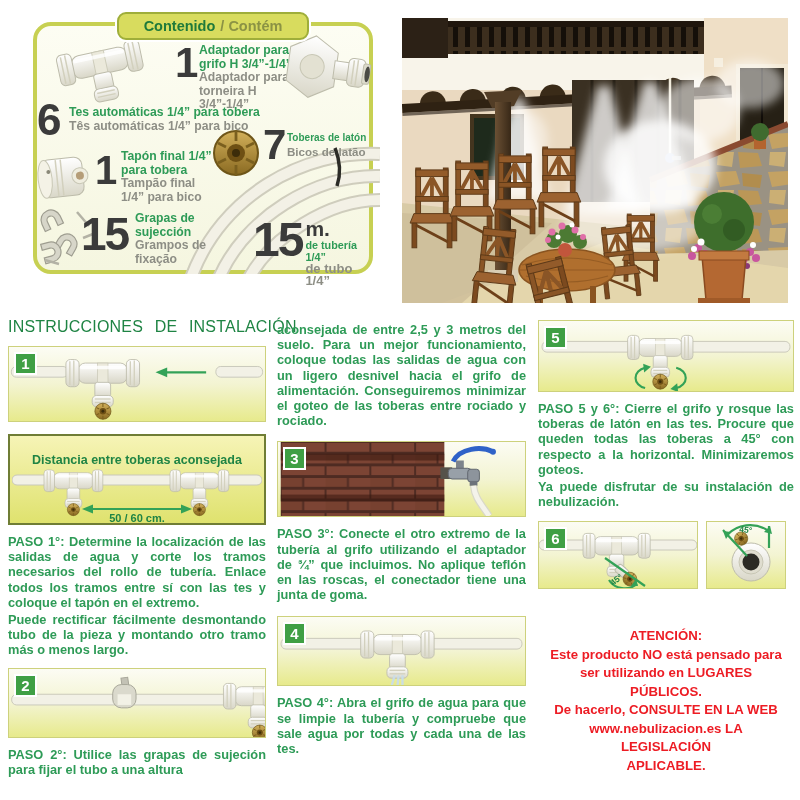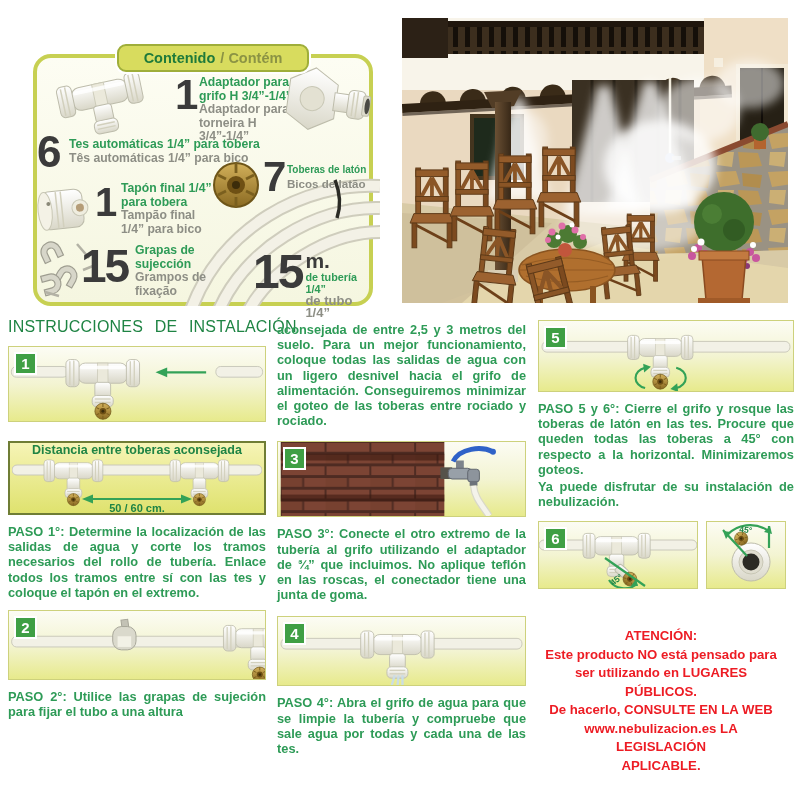--- a/index.html
+++ b/index.html
@@ -1,21 +1,21 @@
 <!DOCTYPE html>
 <html><head>
 <meta charset="utf-8">
 <style>
   * { margin:0; padding:0; box-sizing:border-box; }
   html,body { background:#ffffff; }
   .page { position:relative; width:800px; height:800px; background:#ffffff;
           font-family:"Liberation Sans", sans-serif; overflow:hidden; }
 
   
-  .contenido-box { position:absolute; left:33px; top:54px; width:340px; height:252px;
+  .contenido-box { position:absolute; left:33px; top:22px; width:340px; height:252px;
     border:4px solid #c7d052; border-radius:18px;
     background:linear-gradient(180deg,#fdfdf3,#f5f6e0); }
   .pill { position:absolute; left:80px; top:-14px; width:192px; height:28px;
     background:#d8dc5e; border:2px solid #9fae3a; border-radius:9px;
     box-shadow:0 0 0 2px #ffffff; display:flex; align-items:center; justify-content:center;
     font-size:14.5px; font-weight:bold; z-index:4; }
   .pill-es { color:#1f7a3a; }
   .pill-pt { color:#8b9344; margin-left:5px; }
   .c-abs { position:absolute; z-index:2; }
   .qty { font-weight:bold; color:#3b3b3b; line-height:0.82; letter-spacing:-2px; }
@@ -34,25 +34,25 @@
   #col2 { left:277px; top:318px; width:249px; }
   #col3 { left:538px; top:318px; width:256px; }
   .body { color:#2e9b57; font-weight:bold; font-size:12.8px; line-height:15.2px;
     text-align:justify; margin-top:9px; }
   .tight { margin-top:2px; }
   .step-img { position:relative; border:1px solid #cdd17c;
     background:linear-gradient(180deg,#fcfcf4 0%,#f3f4d2 50%,#e7ea8c 100%); overflow:hidden; }
   .badge { position:absolute; left:5px; top:5px; width:23px; height:23px; background:#3f9f44;
     border:2px solid #ffffff; color:#ffffff; font-weight:bold; font-size:15px;
     display:flex; align-items:center; justify-content:center; z-index:3; }
-  .dist-box { position:relative; margin-top:19px; border:2px solid #6f7d35;
-    background:linear-gradient(180deg,#f6f4b6,#dfe26e); padding:0 2px 0; }
+  .dist-box { position:relative; margin-top:12px; border:2px solid #6f7d35;
+    background:linear-gradient(180deg,#f6f4b6,#dfe26e); padding:17px 2px 0; }
   .dist-title { text-align:center; color:#1f8444; font-weight:bold; font-size:12.5px; }
   .step-row { display:flex; gap:8px; margin-top:12px; }
-  .atencion { margin-top:38px; width:246px; text-align:center;
+  .atencion { margin-top:38px; margin-left:5px; width:246px; text-align:center;
     color:#ed1c24; font-weight:bold; font-size:13.2px; line-height:18.5px; }
   svg { display:block; }
   .tube { fill:#f2f1e6; stroke:#c9c8ba; stroke-width:1; }
   .grn { stroke:#33a257; fill:none; stroke-width:2.2; }
   .grnf { fill:#33a257; }
   .svgtxt { fill:#1f8444; font-weight:bold; font-family:"Liberation Sans",sans-serif; }
 </style>
 </head>
 <body>
 
@@ -392,20 +392,21 @@
         <use href="#sym-tee" transform="translate(158,2.2) scale(0.7)"></use>
         <use href="#sym-nozzle" transform="translate(180.8,36) scale(0.55)"></use>
         <line class="grn" x1="79" y1="42" x2="171" y2="42"></line>
         <polygon class="grnf" points="70,42 81,37.5 81,46.5"></polygon>
         <polygon class="grnf" points="180,42 169,37.5 169,46.5"></polygon>
         <text class="svgtxt" x="125" y="55" font-size="11" text-anchor="middle">50 / 60 cm.</text>
       </svg>
     </div>
 
     <p class="body">PASO 1°: Determine la localización de las salidas de agua y corte los tramos necesarios del rollo de tubería. Enlace todos los tramos entre sí con las tes y coloque el tapón en el extremo.</p>
+    <p class="body tight">Puede rectificar fácilmente desmontando tubo de la pieza y montando otro tramo más o menos largo.</p>
 
     <div class="step-img" style="height:70px;margin-top:10px">
       <span class="badge">2</span>
       <svg viewBox="0 0 258 70" width="256" height="68">
         <rect class="tube" x="0" y="26" width="258" height="11" rx="5"></rect>
         <rect x="113" y="9" width="7" height="9" fill="#c3c2b5" stroke="#a6a598" transform="rotate(-8 116 13)"></rect>
         <rect x="104" y="16" width="24" height="24" rx="9" fill="#dad9cc" stroke="#a6a598"></rect>
         <rect x="109" y="26" width="14" height="11" fill="#f2f1e6"></rect>
         <use href="#sym-tee" transform="translate(218,14) scale(0.85)"></use>
         <use href="#sym-nozzle" transform="translate(247,57) scale(0.7)"></use>

